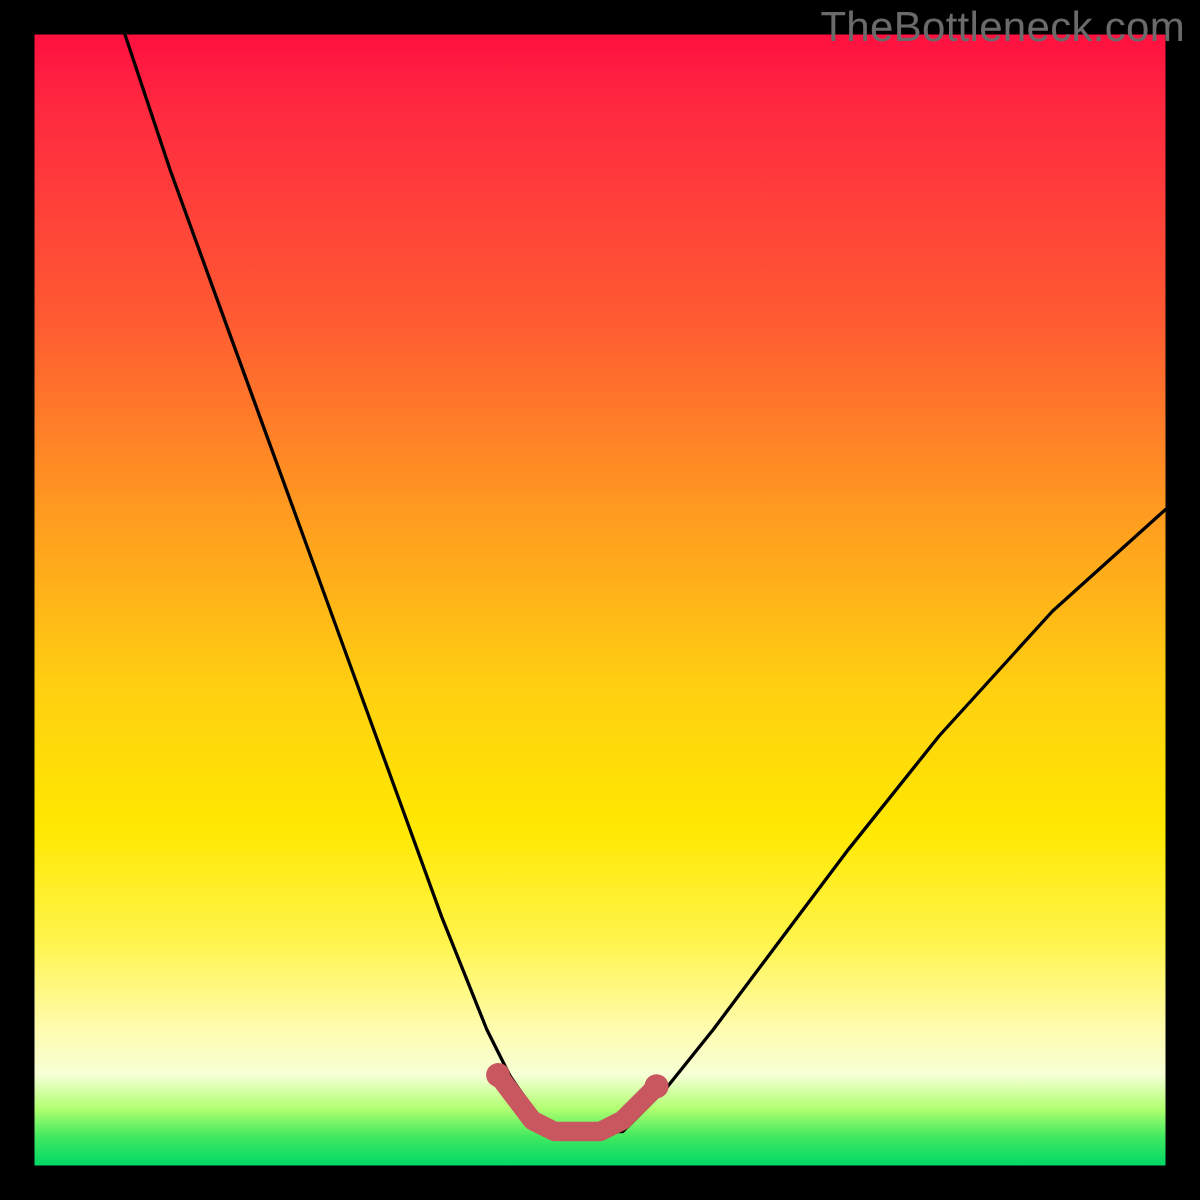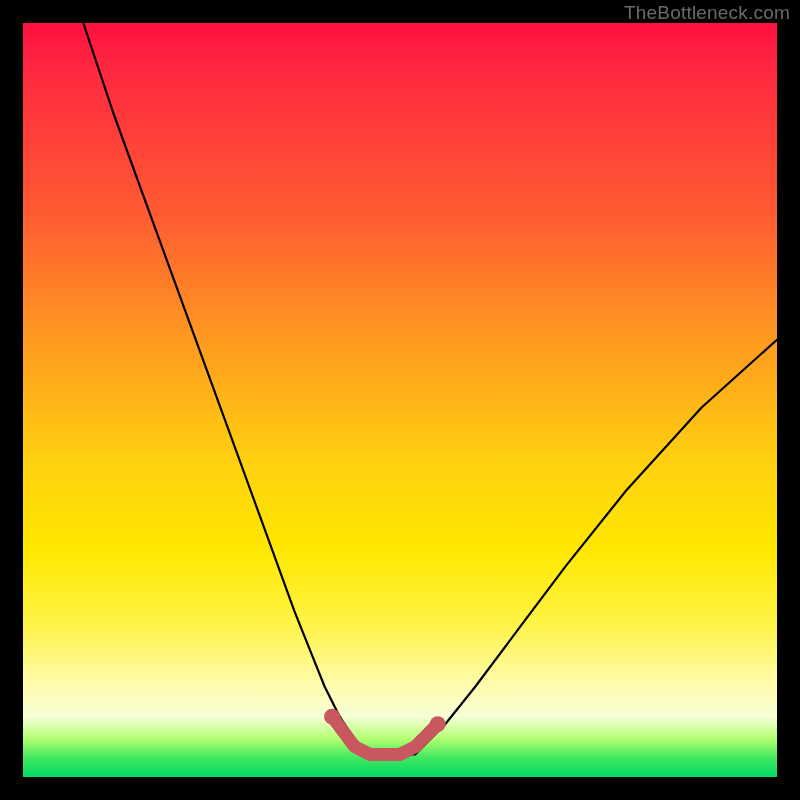--- a/index.html
+++ b/index.html
@@ -40,21 +40,21 @@
       #b0ff70 95%,
       #40e860 97.5%,
       #00d868 100%
     );
   }
   .watermark {
     position: absolute;
     top: 2px;
     right: 10px;
     color: #6a6a6a;
-    font-size: 19px;
+    font-size: 28px;
     letter-spacing: 0.2px;
     user-select: none;
   }
   svg.curve {
     position: absolute;
     left: 0;
     top: 0;
     width: 754px;
     height: 754px;
     overflow: visible;

